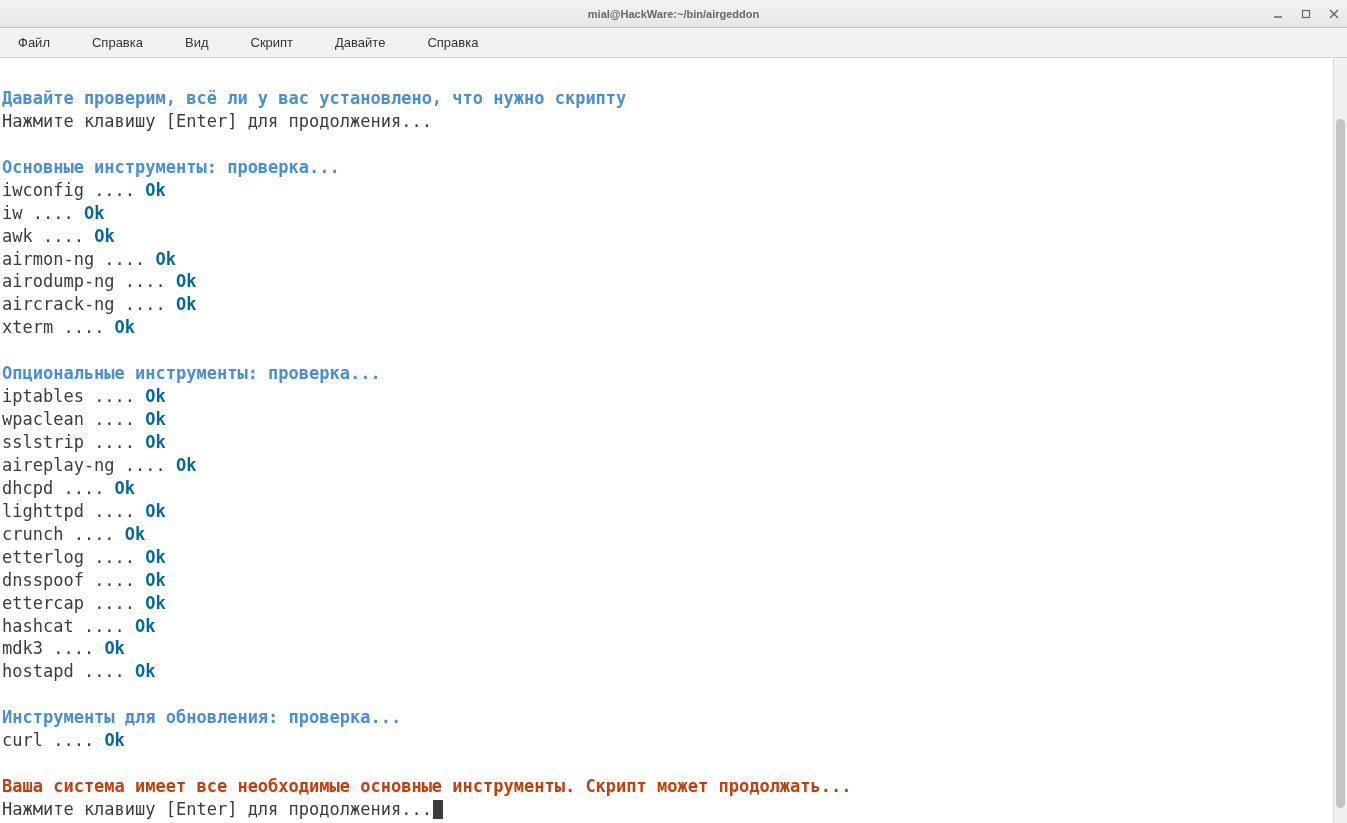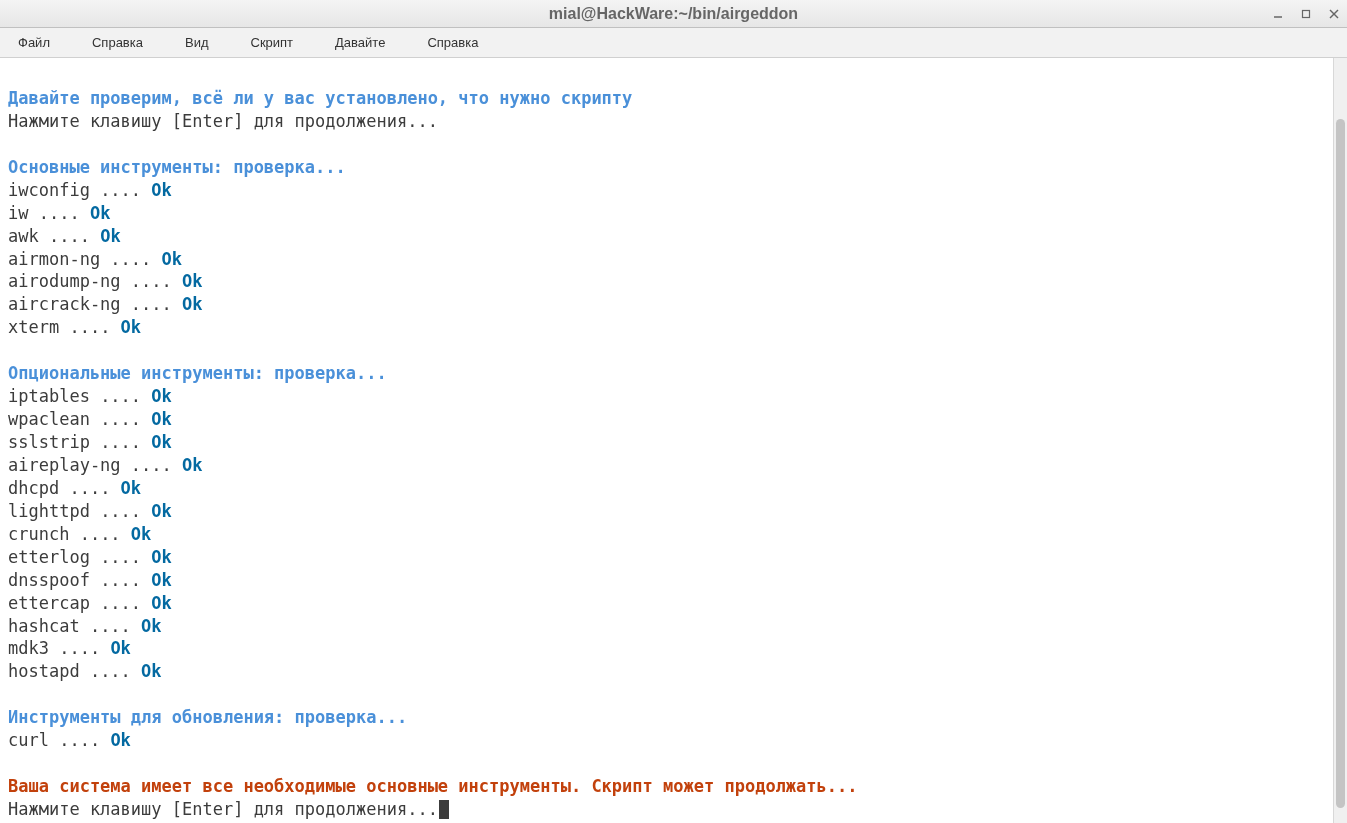--- a/index.html
+++ b/index.html
@@ -13,21 +13,21 @@
       flex-direction: column;
     }
     .titlebar {
       background: linear-gradient(#f4f4f4, #e6e6e6);
       height: 28px;
       display: flex;
       align-items: center;
       justify-content: center;
       position: relative;
       border-bottom: 1px solid #c0c0c0;
-      font-size: 16px;
+      font-size: 11px;
       font-weight: bold;
       color: #666;
     }
     .titlebar-controls {
       position: absolute;
       right: 6px;
       top: 0;
       height: 100%;
       display: flex;
       align-items: center;
@@ -56,21 +56,21 @@
       color: #333;
     }
     .menu-item {
       padding: 4px 10px;
       cursor: pointer;
       border-radius: 3px;
     }
     .terminal {
       flex: 1;
       background: #ffffff;
-      padding: 6px 8px;
+      padding: 6px 2px;
       font-family: "DejaVu Sans Mono", "Liberation Mono", monospace;
       font-size: 17px;
       line-height: 1.35;
       color: #3c3c3c;
       overflow-y: auto;
       white-space: pre;
       position: relative;
     }
     .scrollbar {
       position: absolute;

